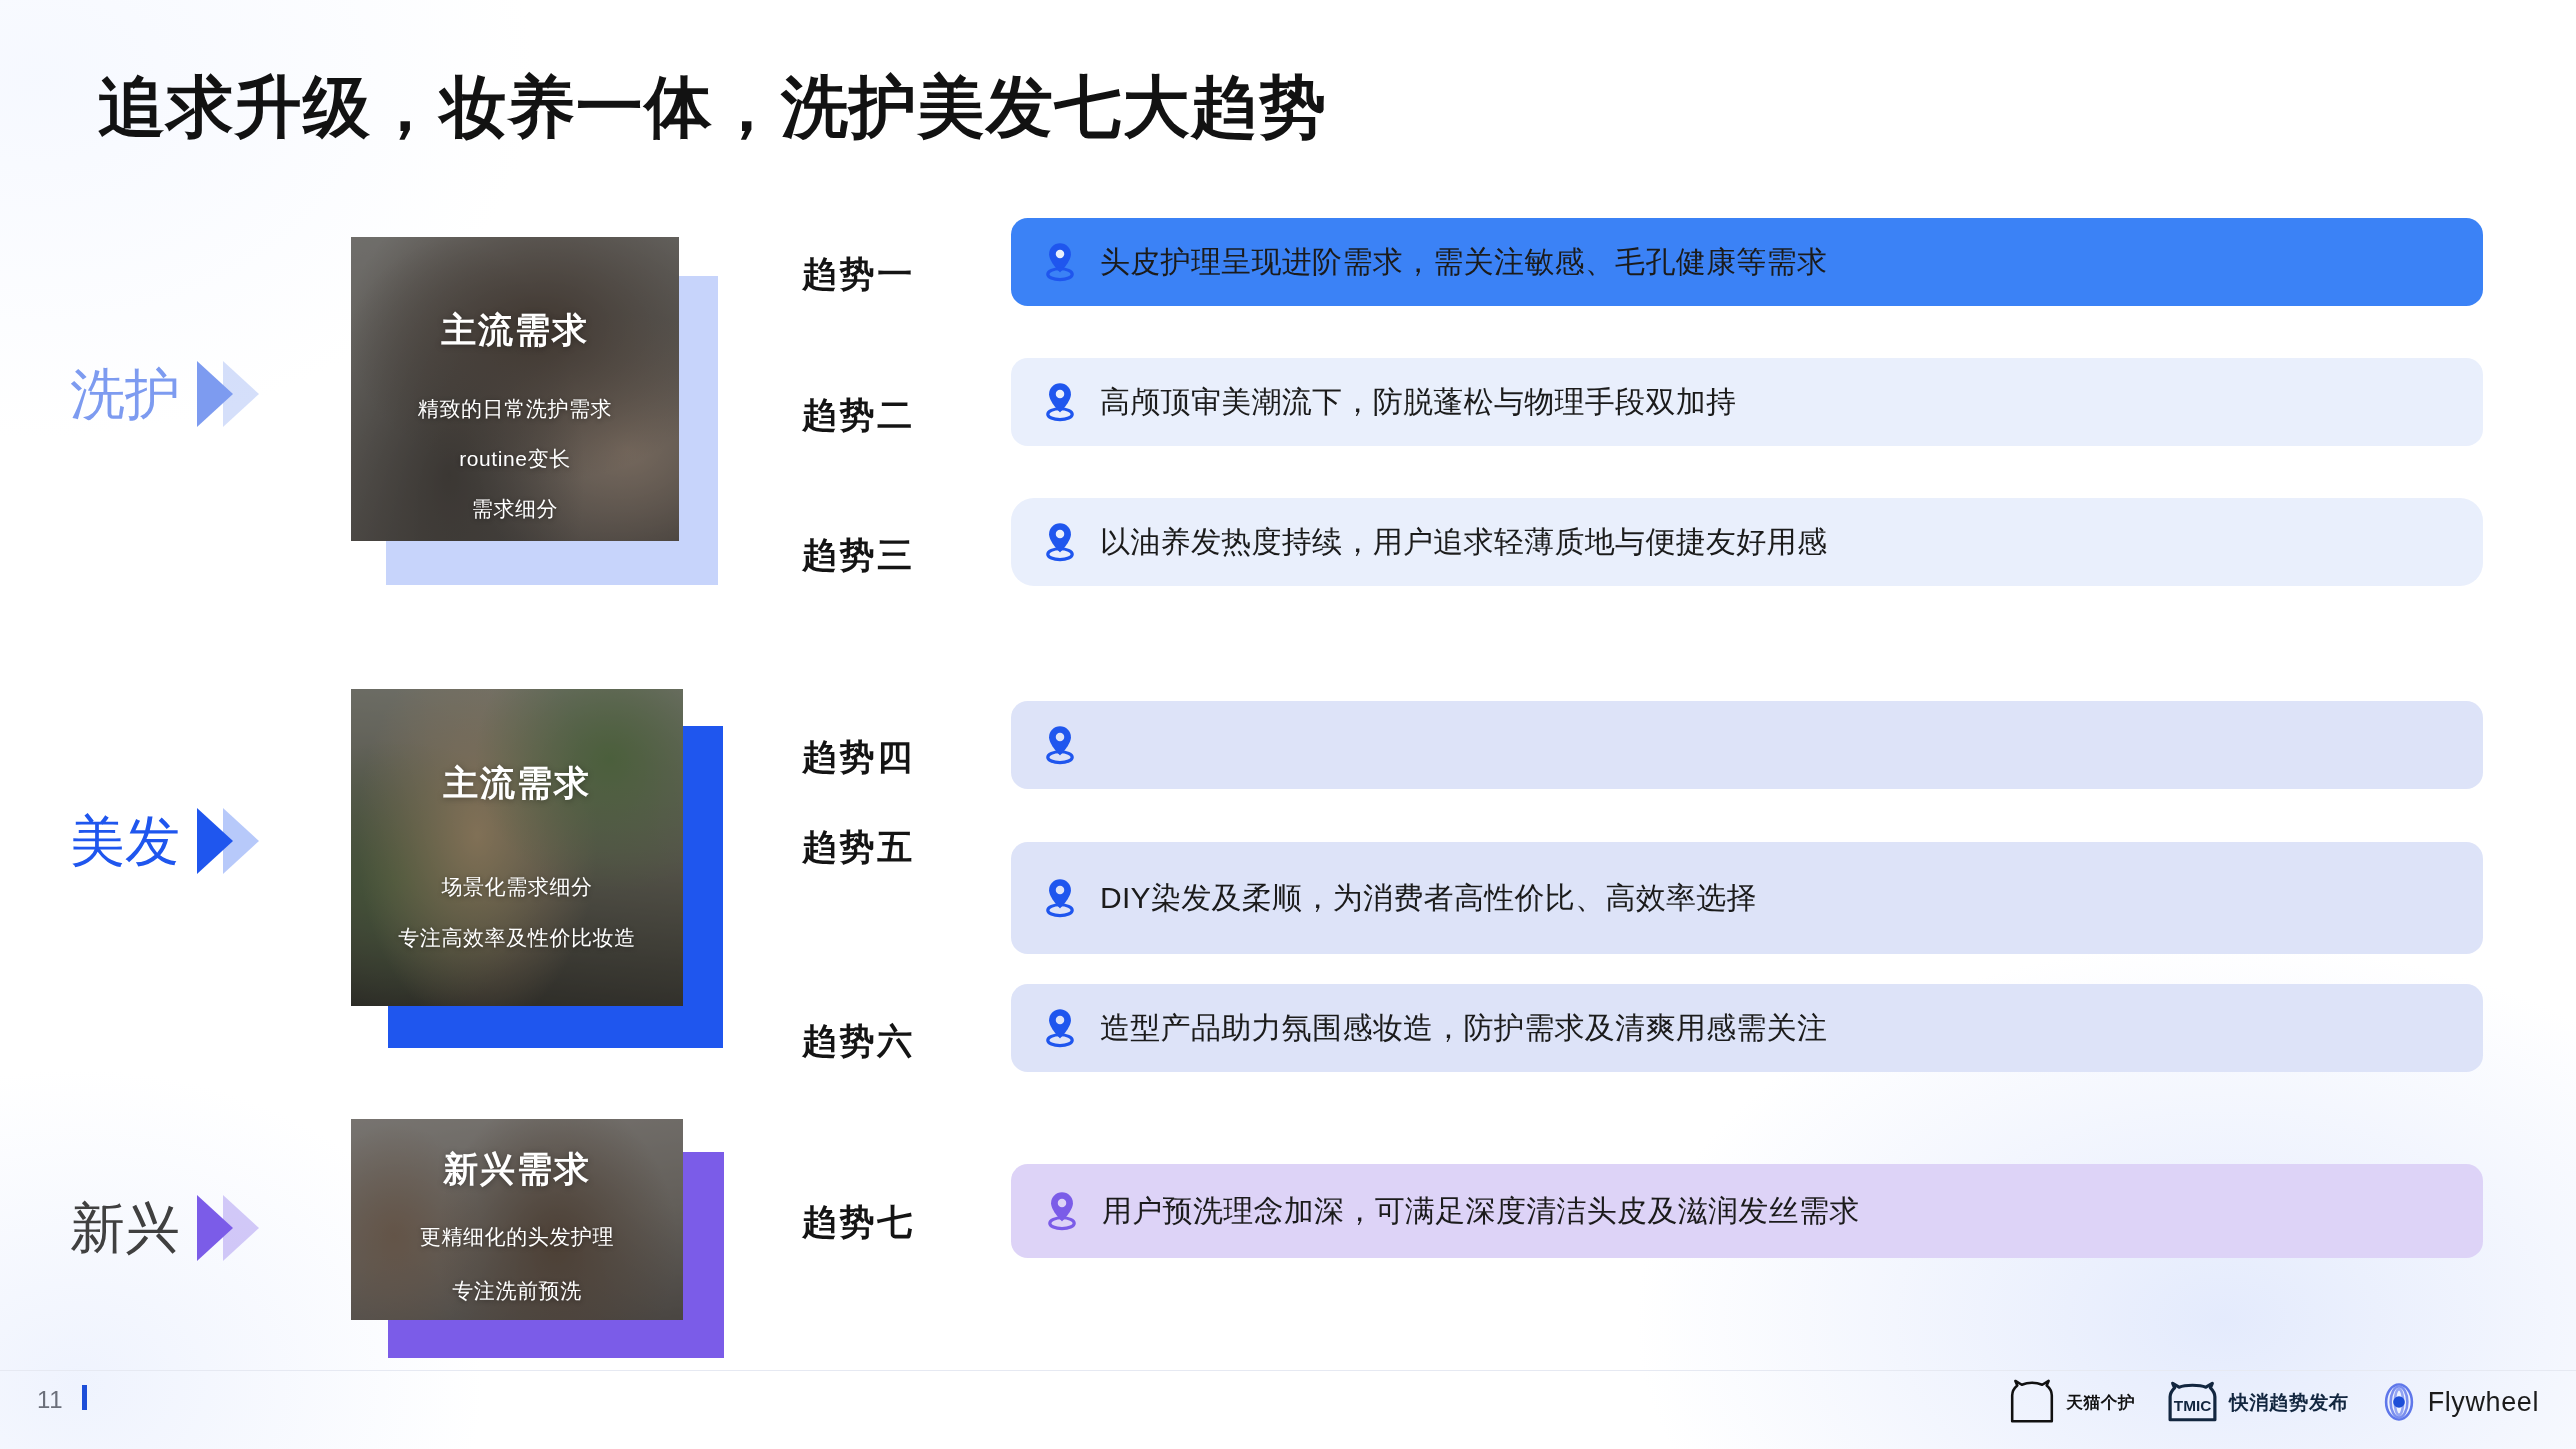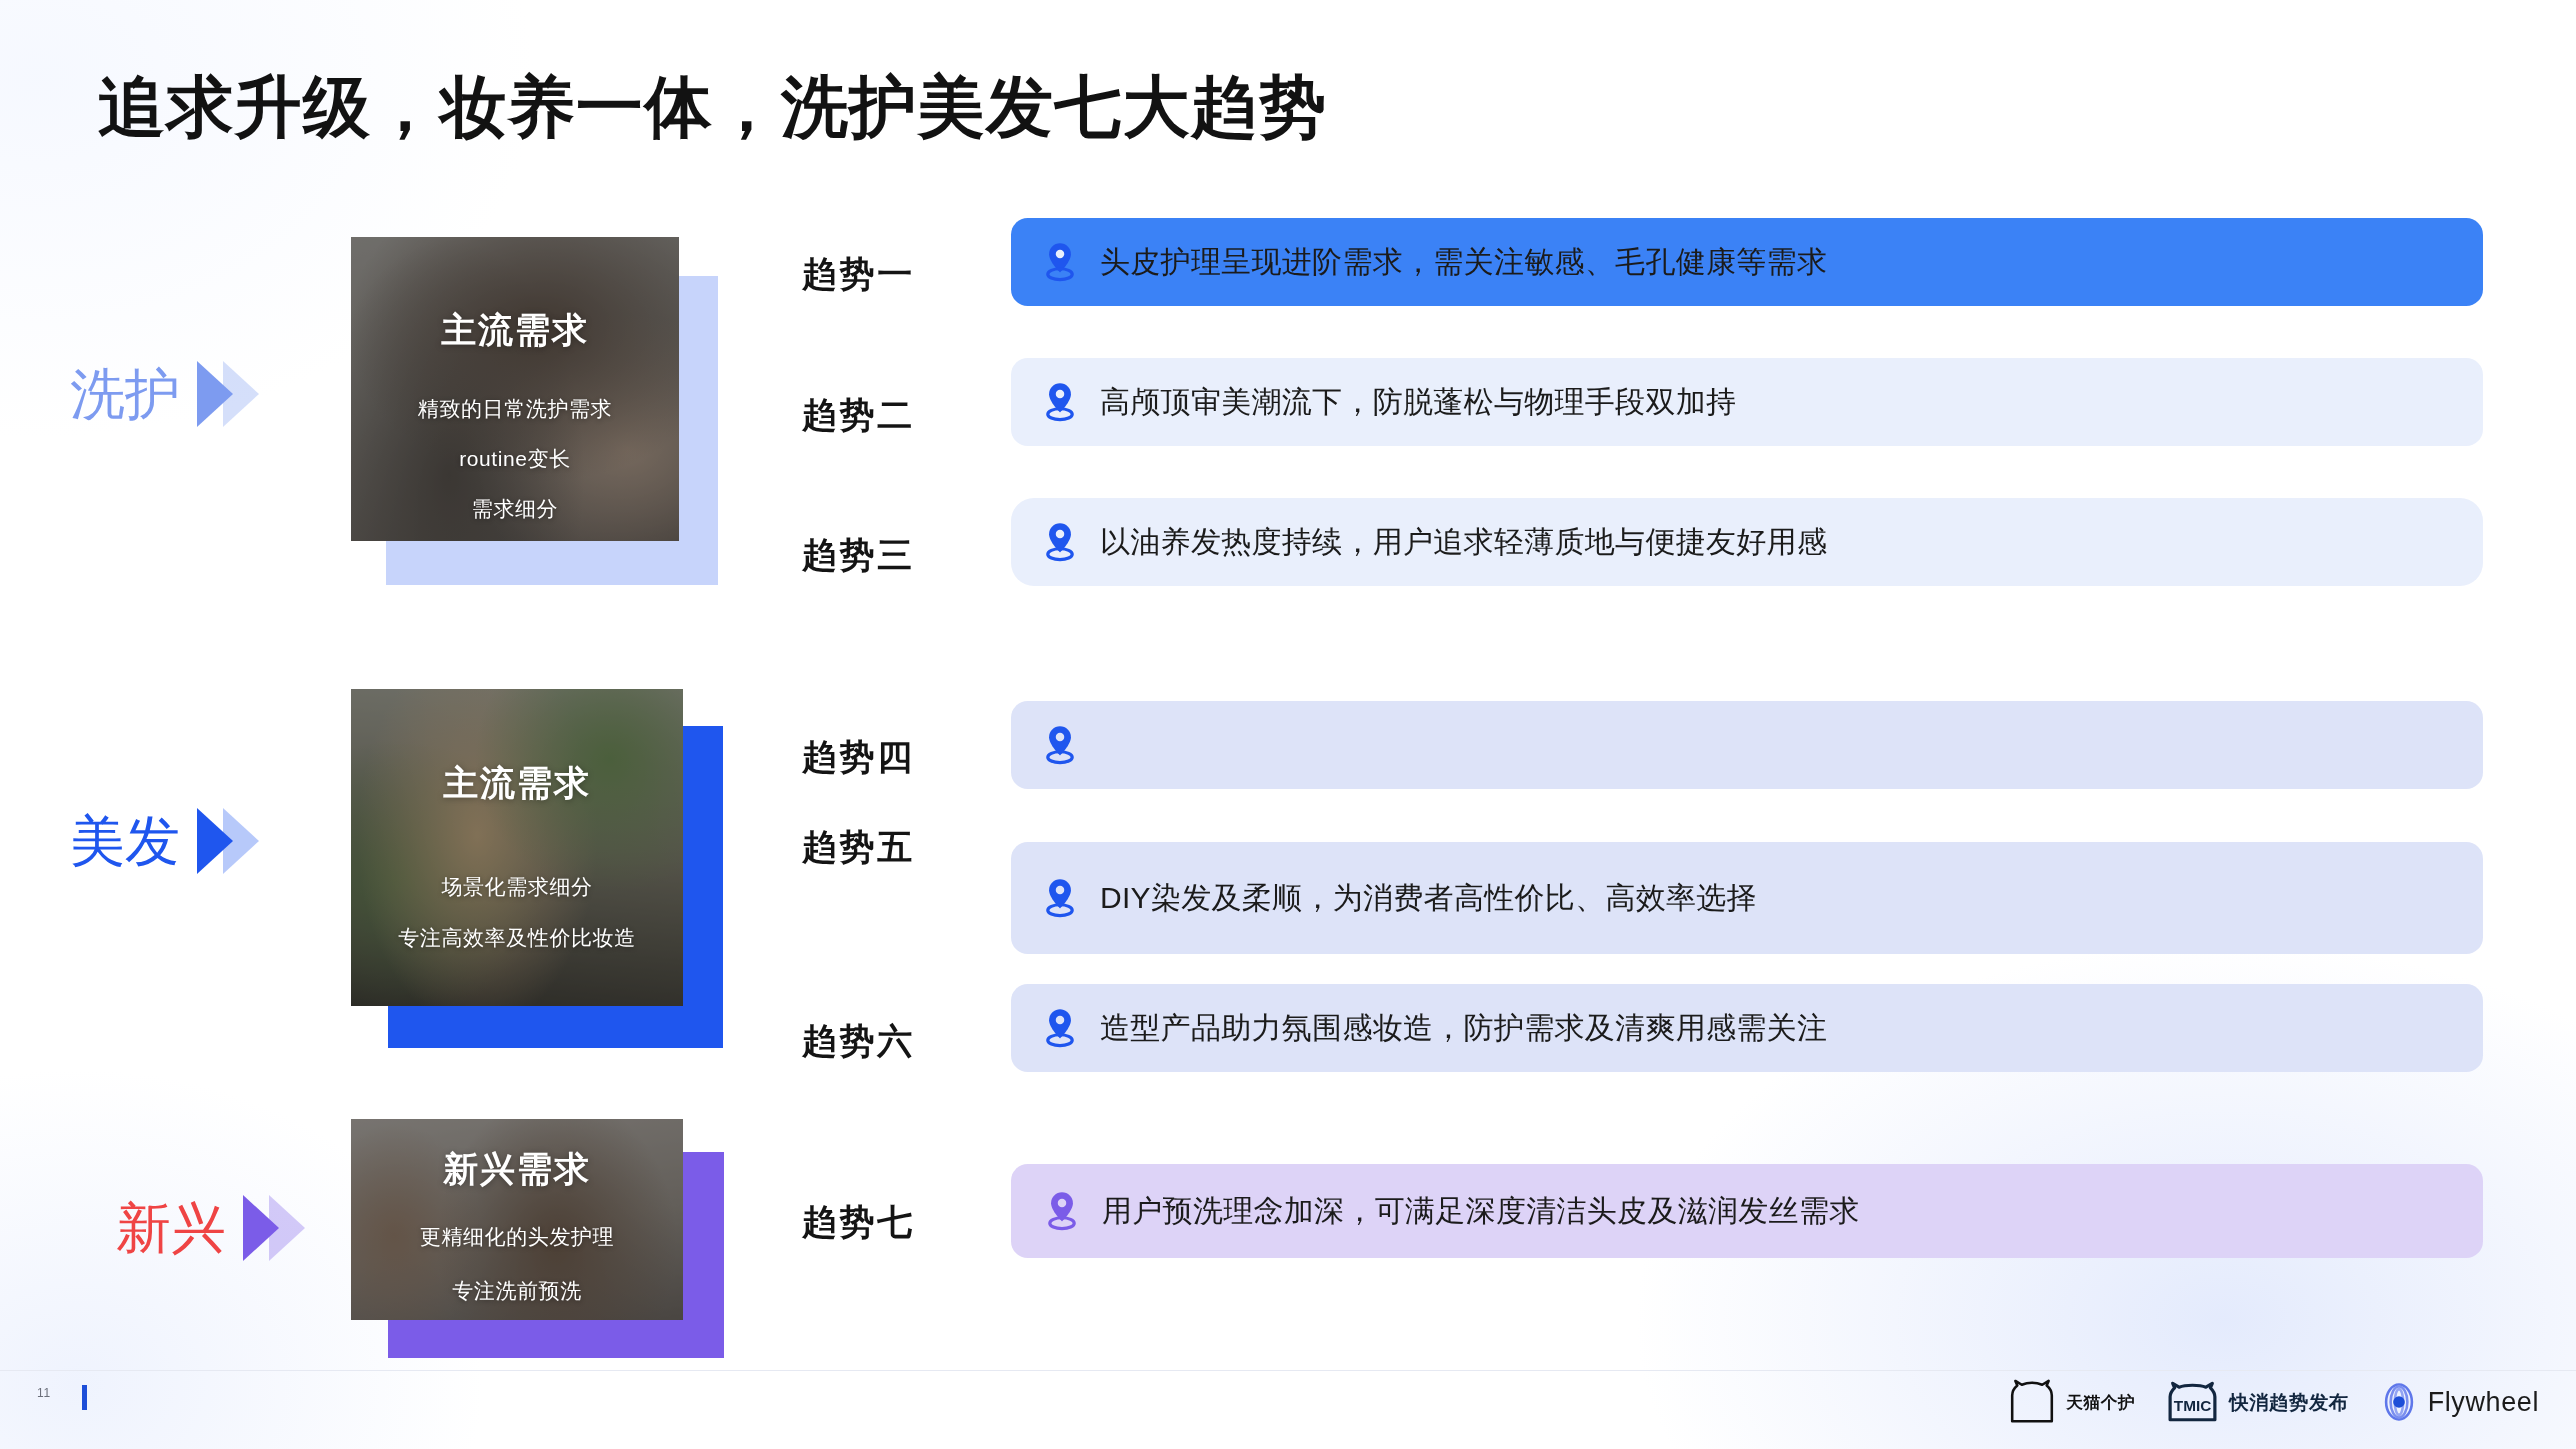--- a/index.html
+++ b/index.html
@@ -99,21 +99,21 @@
   .pill-text{
     font-size:30px; color:#1b1b1b; white-space:nowrap; letter-spacing:0.3px;
   }
 
   
   .footer-line{
     position:absolute; left:0; right:0; top:1370px; height:0.6px; background:#e6e9f2;
   }
   .page-num{
     position:absolute; left:37px; top:1386px;
-    font-size:12px; color:#6b6f7a; letter-spacing:0.6px;
+    font-size:24px; color:#6b6f7a; letter-spacing:0.6px;
   }
   .page-bar{
     position:absolute; left:82px; top:1385px; width:4.5px; height:24.5px; background:#1d4ed8;
   }
   .logos{
     position:absolute; right:37px; top:1376px; height:52px;
     display:flex; align-items:center; gap:30px;
   }
   .logo{ display:flex; align-items:center; gap:9px; }
   .logo-cn{ font-size:19.3px; font-weight:bold; color:#12263f; letter-spacing:0.6px; white-space:nowrap; }
@@ -137,21 +137,21 @@
 
 <div class="cat" style="left:70px; top:808px;">
   <div class="cat-label" style="color:#1f56ee;">美发</div>
   <div class="arrows" style="color:#1f56ee;">
     <span class="arrow back"></span>
       <span class="arrow front"></span>
   </div>
 </div>
 
 <div class="cat" style="left:70px; top:1195px;">
-  <div class="cat-label" style="color:#ef4444;margin-left:46px;">新兴</div>
+  <div class="cat-label" style="color:#404040;">新兴</div>
   <div class="arrows" style="color:#7b5ce8;">
     <span class="arrow back"></span>
       <span class="arrow front"></span>
   </div>
 </div>
 
 <div class="card" style="left:351px; top:237px; width:367px; height:348px;">
   <div class="frame" style="left:35px; top:39px; width:332px; height:309px; background:#c7d4fb;"></div>
   <div class="photo tex1" style="width:328px; height:304px; padding-top:70px;">
     <div class="photo-shade"></div>

